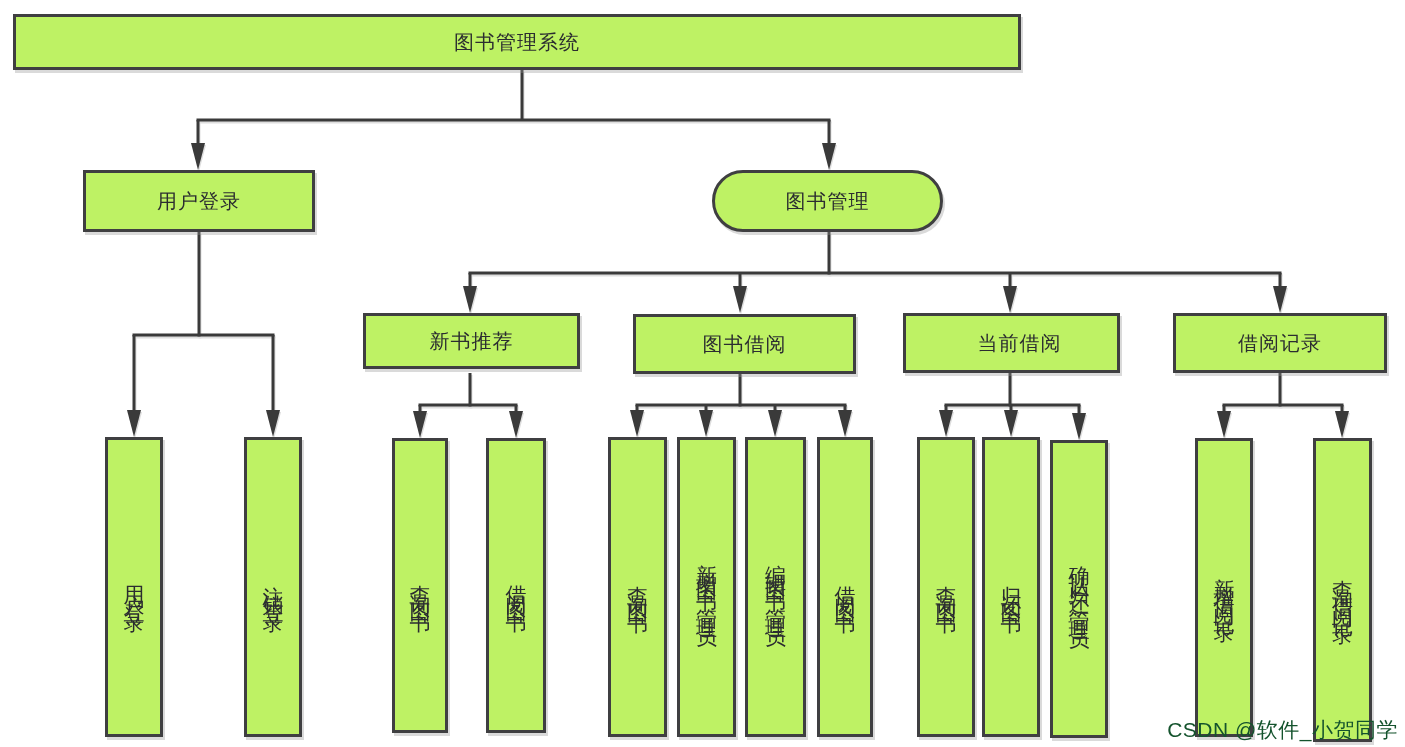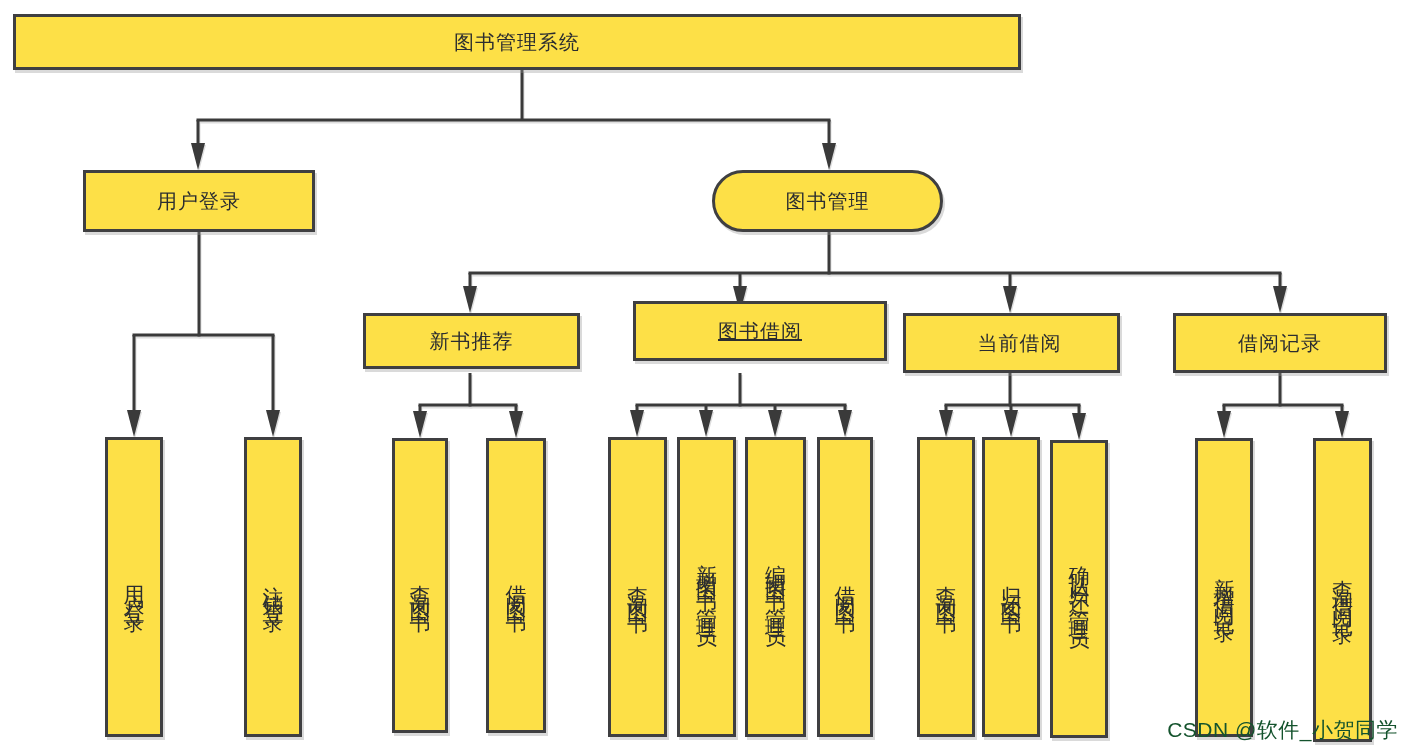--- a/index.html
+++ b/index.html
@@ -10,21 +10,21 @@
     overflow:hidden;
     font-family:"Liberation Sans","DejaVu Sans",sans-serif;
     color:#2b2d30;
   }
   svg.wires{position:absolute;left:0;top:0;width:1405px;height:747px;
     filter:drop-shadow(1px 2px 0 rgba(160,160,160,0.35));}
   .node{
     position:absolute;
     box-sizing:border-box;
     border:3px solid #3f3f41;
-    background:#fde047;
+    background:#bef264;
     display:flex;align-items:center;justify-content:center;
     box-shadow:2px 3px 0 rgba(150,150,150,0.35);
   }
   .hnode{font-size:20px;letter-spacing:1px;text-align:center;}
   .vnode span{
     writing-mode:vertical-rl;
     text-orientation:mixed;
     font-size:21px;
     letter-spacing:9px;
     white-space:nowrap;
@@ -122,21 +122,21 @@
   <div class="node hnode" style="left:83px;top:170px;width:232px;height:62px;">
     <span>用户登录</span>
   </div>
   <div class="node hnode" style="left:712px;top:170px;width:231px;height:62px;border-radius:31px;">
     <span>图书管理</span>
   </div>
 
   <div class="node hnode" style="left:363px;top:313px;width:217px;height:56px;">
     <span>新书推荐</span>
   </div>
-  <div class="node hnode" style="left:633px;top:301px;width:254px;height:60px;text-decoration:underline;">
+  <div class="node hnode" style="left:633px;top:314px;width:223px;height:60px;">
     <span>图书借阅</span>
   </div>
   <div class="node hnode" style="left:903px;top:313px;width:217px;height:60px;padding-left:16px;">
     <span>当前借阅</span>
   </div>
   <div class="node hnode" style="left:1173px;top:313px;width:214px;height:60px;">
     <span>借阅记录</span>
   </div>
 
   <div class="node vnode" style="left:105px;top:437px;width:58px;height:300px;">

